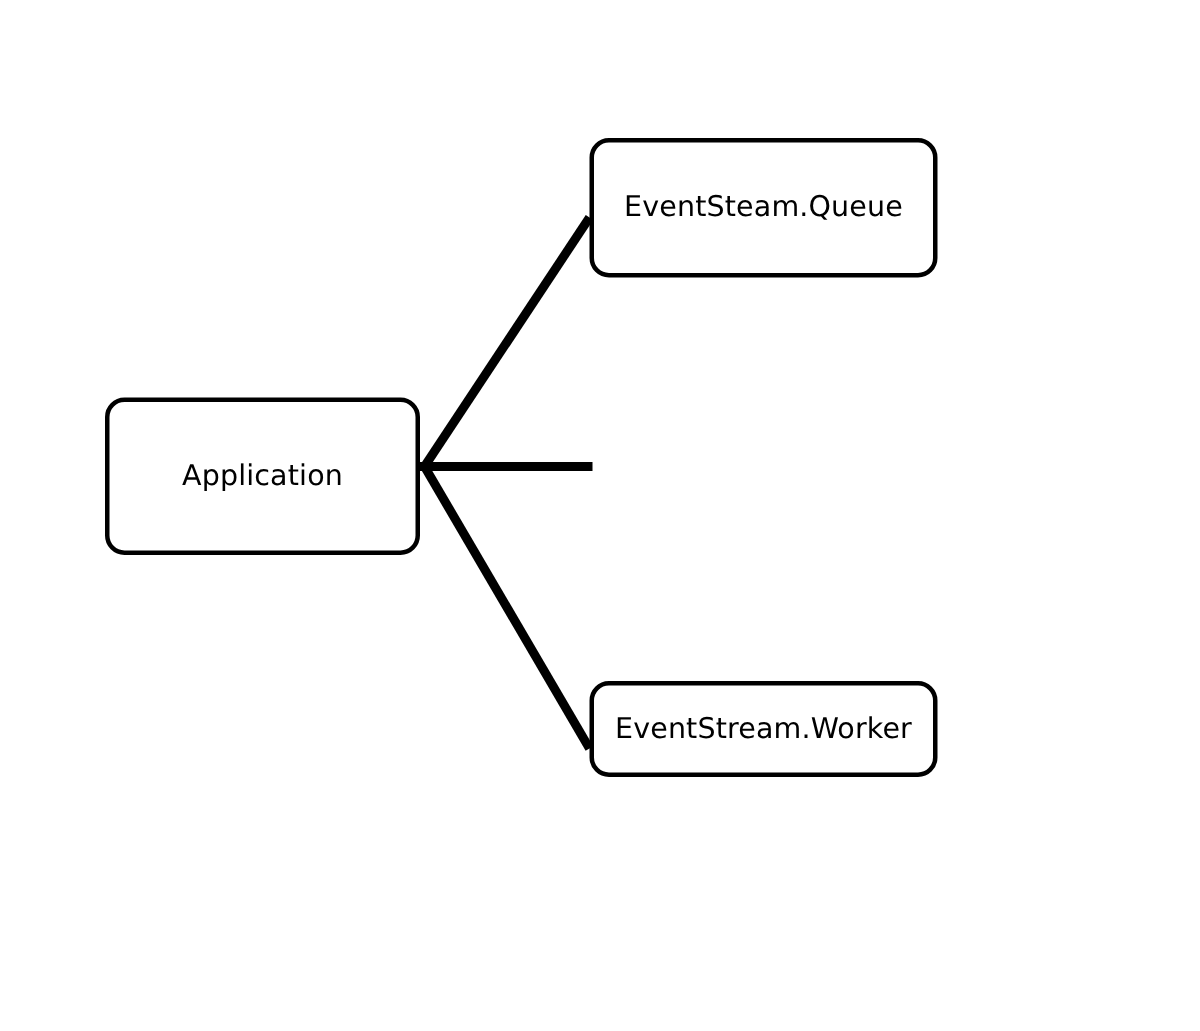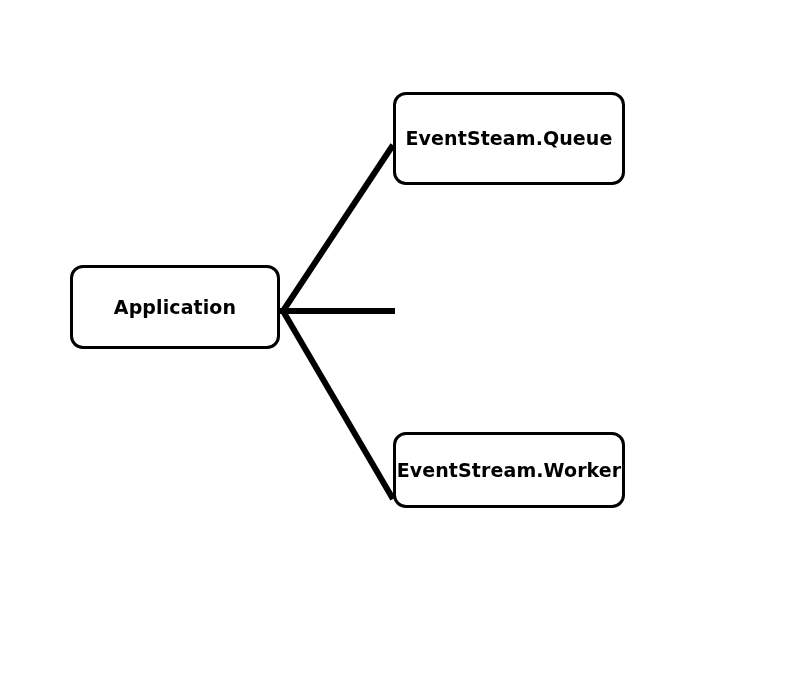--- a/index.html
+++ b/index.html
@@ -32,50 +32,50 @@
     border: 3px solid #000000;
     border-radius: 13px;
     display: flex;
     align-items: center;
     justify-content: center;
     z-index: 2;
   }
   .node-label {
     font-family: "DejaVu Sans", "Liberation Sans", sans-serif;
     font-size: 19px;
-    font-weight: 700;
+    font-weight: 400;
     color: #000000;
     letter-spacing: 0.1px;
     white-space: nowrap;
     line-height: 1;
     text-align: center;
   }
   #node-application {
     left: 70px;
     top: 265px;
     width: 210px;
-    height: 84px;
+    height: 105px;
   }
   #node-queue {
     left: 393px;
     top: 92px;
     width: 232px;
     height: 93px;
   }
   #node-server {
     left: 393px;
     top: 270px;
     width: 232px;
     height: 85px;
   }
   #node-worker {
     left: 393px;
-    top: 432px;
+    top: 454px;
     width: 232px;
-    height: 76px;
+    height: 64px;
   }
 </style>
 </head>
 <body>
 
 <div id="canvas">
 
   <svg id="edges" viewBox="0 0 800 687" xmlns="http://www.w3.org/2000/svg">
     <line x1="283" y1="311" x2="393" y2="145" stroke="#000000" stroke-width="6" stroke-linecap="butt"></line>
     <line x1="279" y1="311" x2="395" y2="311" stroke="#000000" stroke-width="6" stroke-linecap="butt"></line>

